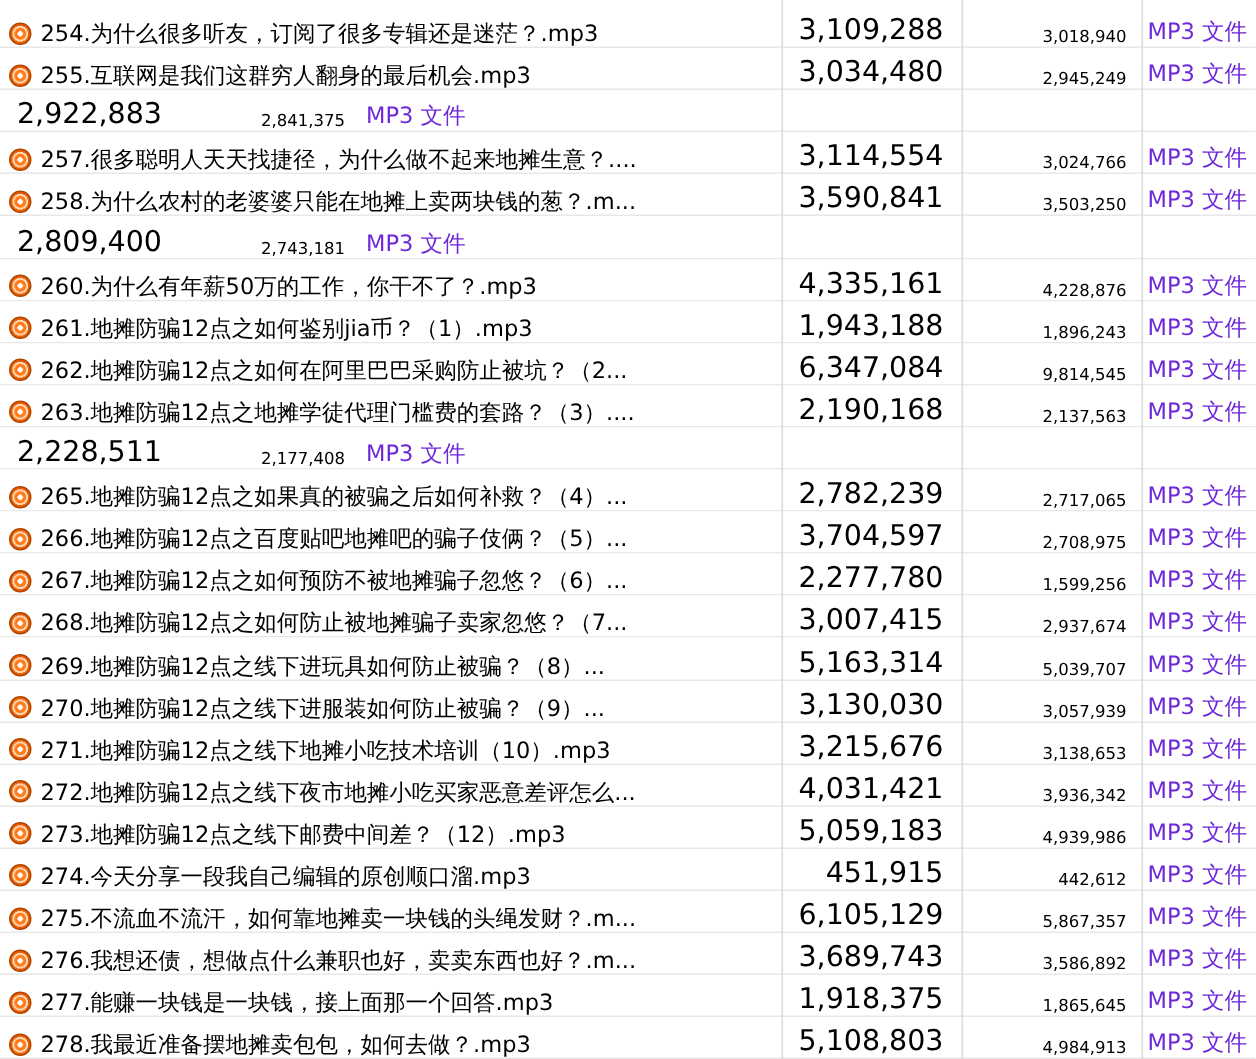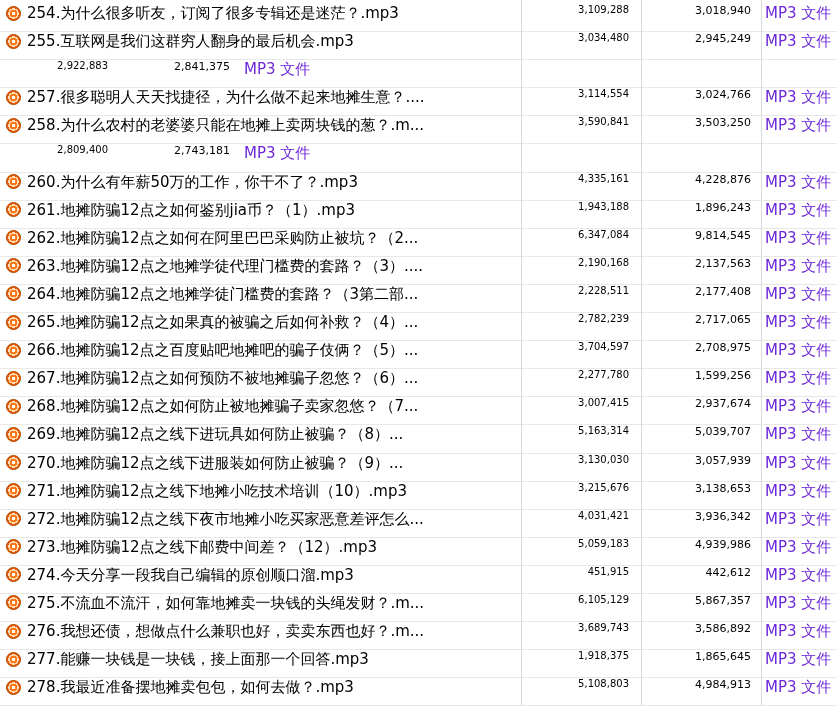--- a/index.html
+++ b/index.html
@@ -15,21 +15,21 @@
   }
   .file-list {
     width: 837px;
     height: 706px;
     position: relative;
     background: #ffffff;
     border-collapse: collapse;
   }
   .row {
     display: flex;
-    align-items: flex-start;
+    align-items: flex-end;
     height: 28.1px;
     box-sizing: border-box;
     border-bottom: 1px solid #e8e8e8;
     background: #ffffff;
   }
   .row.alt {
     background: #ffffff;
   }
   .cell-name {
     display: flex;
@@ -71,21 +71,21 @@
     overflow: hidden;
     text-overflow: clip;
     white-space: nowrap;
   }
   .cell-size {
     width: 120px;
     min-width: 120px;
     text-align: right;
     padding-right: 12px;
     box-sizing: border-box;
-    font-size: 10px;
+    font-size: 19px;
     color: #000000;
     white-space: nowrap;
   }
   .cell-size2 {
     width: 120px;
     min-width: 120px;
     text-align: right;
     padding-right: 10px;
     box-sizing: border-box;
     font-size: 11px;
@@ -210,24 +210,20 @@
       <div class="row alt">
         <div class="cell-name">
           <span class="icon-mp3"></span>
           <span class="name-text">263.地摊防骗12点之地摊学徒代理门槛费的套路？（3）....</span>
         </div>
         <div class="cell-size">2,190,168</div>
         <div class="cell-size2">2,137,563</div>
         <div class="cell-type">MP3 文件</div>
       </div>
       <div class="row">
-        <div class="cell-name">
-          <span class="icon-mp3"></span>
-          <span class="name-text">264.地摊防骗12点之地摊学徒门槛费的套路？（3第二部...</span>
-        </div>
         <div class="cell-size">2,228,511</div>
         <div class="cell-size2">2,177,408</div>
         <div class="cell-type">MP3 文件</div>
       </div>
       <div class="row alt">
         <div class="cell-name">
           <span class="icon-mp3"></span>
           <span class="name-text">265.地摊防骗12点之如果真的被骗之后如何补救？（4）...</span>
         </div>
         <div class="cell-size">2,782,239</div>

